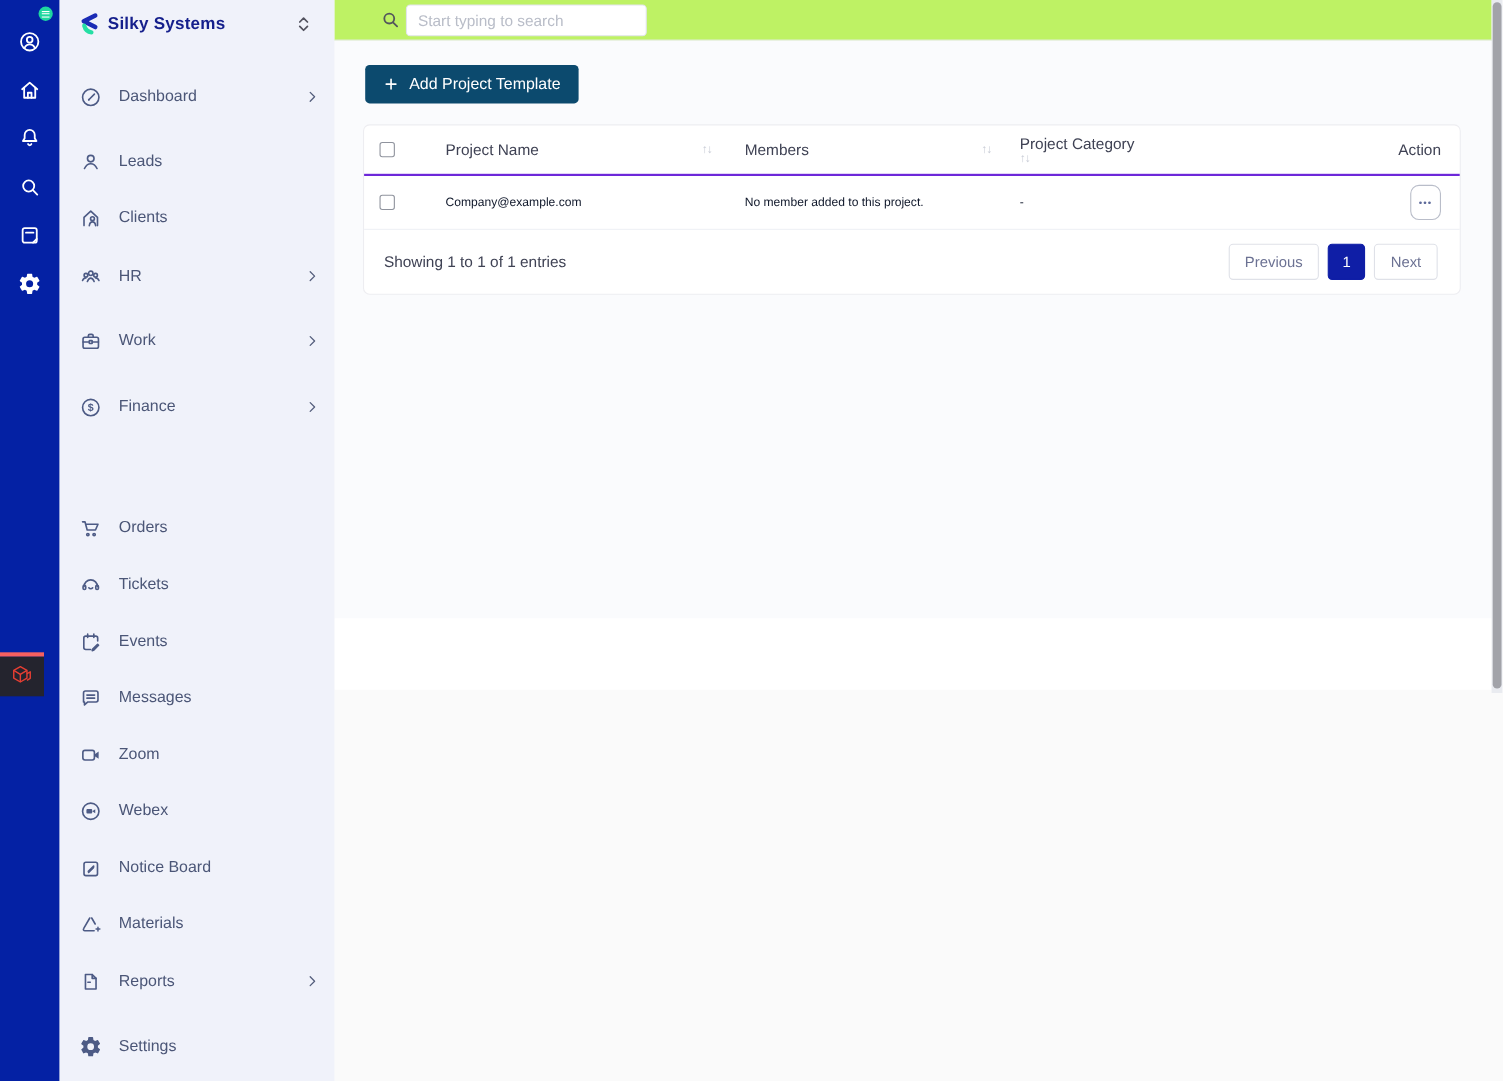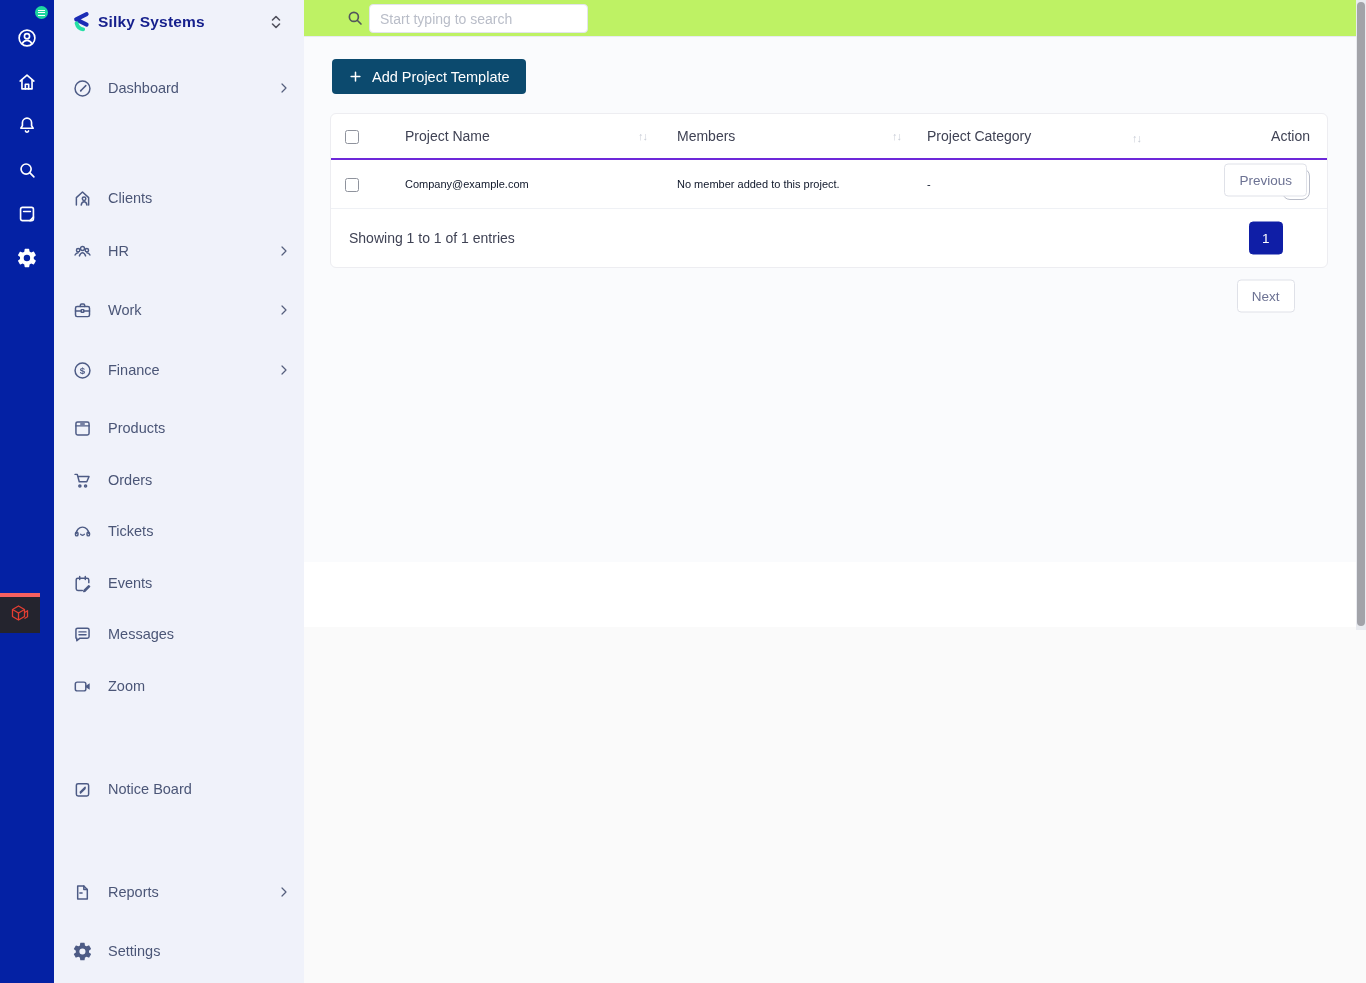--- a/index.html
+++ b/index.html
@@ -52,32 +52,32 @@
 
   .card { position:absolute; left:26px; top:76px; width:998px; height:155px; background:#fff;
     border:1px solid #ededf1; border-radius:6px; }
   .trow { display:flex; align-items:center; width:100%; }
   .thead { height:46px; border-bottom:2px solid #6d28d9; }
   .tbody { height:49px; border-bottom:1px solid #eff1f5; }
   .tfoot { height:58px; position:relative; }
   .c1 { width:60px; padding-left:14px; }
   .c2 { width:272px; padding:0 16px 0 14px; display:flex; justify-content:space-between; align-items:center; }
   .c3 { width:250px; padding:0 12px 0 14px; display:flex; justify-content:space-between; align-items:center; }
-  .c4 { width:240px; padding:0 12px 0 14px; display:flex; justify-content:space-between; align-items:flex-end; }
+  .c4 { width:240px; padding:0 12px 0 14px; display:flex; justify-content:space-between; align-items:flex-start;flex-direction:column; }
   .c5 { flex:1; text-align:right; padding-right:17px; }
   .hcell { font-size:14px; color:#3f4254; font-weight:500; cursor:pointer; }
   .sort { font-size:11px; color:#c8ccd6; letter-spacing:-1px; font-weight:400; }
   .cell { font-size:11px; color:#0f172a; }
   .cb { display:inline-block; width:14px; height:14px; border:1.5px solid #8f939d; border-radius:2.5px;
     background:#fff; cursor:pointer; vertical-align:middle; }
   .act-btn { display:inline-flex; align-items:center; justify-content:center; width:28px; height:32px;
     margin-right:0; border:1px solid #b9bdc9; border-radius:8px; background:#fff; color:#5d6a9a;
     font-size:9px; letter-spacing:1px; cursor:pointer; }
   .summary { position:absolute; left:18px; top:50%; transform:translateY(-50%); font-size:14px; color:#3f4254; }
-  .pager { position:absolute; right:20px; top:50%; transform:translateY(-50%); display:flex; gap:25px; align-items:center;flex-direction:column; }
+  .pager { position:absolute; right:20px; top:50%; transform:translateY(-50%); display:flex; gap:8px; align-items:center; }
   .pg-btn { height:33px; padding:0 14px; background:#fff; border:1px solid #dfe1e8; border-radius:4px;
     color:#6c7293; font-size:13.5px; cursor:pointer; font-family:"Liberation Sans", sans-serif; }
   .pg-cur { height:33px; width:34px; background:#0f1ea6; color:#fff; border:1px solid #0f1ea6; border-radius:4px;
     font-size:13.5px; cursor:pointer; font-family:"Liberation Sans", sans-serif; }
 
   .scrollbar { position:absolute; left:1052px; top:0; width:10px; height:630px; background:#e9ebf0; cursor:pointer; }
   .thumb { position:absolute; left:1px; top:2px; width:8px; height:624px; background:#a2a3a9; border-radius:4px; cursor:grab; }
 
   svg.icn { fill:none; stroke:currentColor; stroke-width:1.7; stroke-linecap:round; stroke-linejoin:round; }
   svg.icnw { fill:none; stroke:currentColor; stroke-width:1.8; stroke-linecap:round; stroke-linejoin:round; }
@@ -169,20 +169,27 @@
               <circle cx="12" cy="12" r="8.5"></circle>
               <path d="M10 14.5 15.8 8.7"></path>
               <circle cx="10" cy="14.5" r="1" fill="currentColor" stroke="none"></circle>
             </svg></span>
         <span class="lbl">Dashboard</span>
         <span class="chev"><svg viewBox="0 0 24 24" fill="none" stroke="currentColor" stroke-width="1.8" stroke-linecap="round" stroke-linejoin="round" width="16" height="16">
               <polyline points="9,6 15,12 9,18"></polyline>
             </svg></span>
       </div>
 
+      <div class="side-item si1">
+        <span class="ic"><svg class="icn" viewBox="0 0 24 24">
+              <circle cx="12" cy="8.2" r="3.4"></circle>
+              <path d="M5.5 18.5c1.6-3.4 3.9-5 6.5-5s4.9 1.6 6.5 5"></path>
+            </svg></span>
+        <span class="lbl">Leads</span>
+      </div>
 
       <div class="side-item si2">
         <span class="ic"><svg class="icn" viewBox="0 0 24 24">
               <path d="M5 19.5V11l7-6.5 7 6.5v8.5"></path>
               <circle cx="13.8" cy="12.3" r="2"></circle>
               <path d="M10.5 19.5c.4-2.6 1.6-3.9 3.3-3.9s2.9 1.3 3.3 3.9"></path>
             </svg></span>
         <span class="lbl">Clients</span>
       </div>
 
@@ -218,28 +225,20 @@
         <span class="ic"><svg class="icn" viewBox="0 0 24 24">
               <circle cx="12" cy="12" r="8.5"></circle>
               <text x="12" y="16" text-anchor="middle" font-size="11" font-weight="bold" fill="currentColor" stroke="none" font-family="Liberation Sans, sans-serif">$</text>
             </svg></span>
         <span class="lbl">Finance</span>
         <span class="chev"><svg viewBox="0 0 24 24" fill="none" stroke="currentColor" stroke-width="1.8" stroke-linecap="round" stroke-linejoin="round" width="16" height="16">
               <polyline points="9,6 15,12 9,18"></polyline>
             </svg></span>
       </div>
 
-      <div class="side-item si6">
-        <span class="ic"><svg class="icn" viewBox="0 0 24 24">
-              <rect x="4.5" y="4.5" width="15" height="15" rx="2"></rect>
-              <path d="M4.5 9h15"></path>
-              <path d="M10 6.8h4"></path>
-            </svg></span>
-        <span class="lbl">Products</span>
-      </div>
 
       <div class="side-item si7">
         <span class="ic"><svg class="icn" viewBox="0 0 24 24">
               <path d="M3.5 5H6l2.3 8.5h8.6L19.5 7.5H7"></path>
               <circle cx="9" cy="18.3" r="1.2"></circle>
               <circle cx="15.5" cy="18.3" r="1.2"></circle>
             </svg></span>
         <span class="lbl">Orders</span>
       </div>
 
@@ -271,29 +270,45 @@
       </div>
 
       <div class="side-item si11">
         <span class="ic"><svg class="icn" viewBox="0 0 24 24">
               <rect x="3.8" y="7" width="12" height="10" rx="2.2"></rect>
               <path d="M15.8 11.2 20.2 8.3v7.4l-4.4-2.9z" fill="currentColor" stroke="none"></path>
             </svg></span>
         <span class="lbl">Zoom</span>
       </div>
 
+      <div class="side-item si12">
+        <span class="ic"><svg class="icn" viewBox="0 0 24 24">
+              <circle cx="12" cy="12" r="8.5"></circle>
+              <rect x="7.5" y="9.7" width="6" height="4.6" rx="1" fill="currentColor" stroke="none"></rect>
+              <path d="M13.5 12l3.2-2v4z" fill="currentColor" stroke="none"></path>
+            </svg></span>
+        <span class="lbl">Webex</span>
+      </div>
 
       <div class="side-item si13">
         <span class="ic"><svg class="icn" viewBox="0 0 24 24">
               <rect x="5" y="5.5" width="14" height="14" rx="2"></rect>
               <path d="M9.5 15 15 9.5l-.2 1.6-5 5z"></path>
             </svg></span>
         <span class="lbl">Notice Board</span>
       </div>
 
+      <div class="side-item si14">
+        <span class="ic"><svg class="icn" viewBox="0 0 24 24">
+              <path d="M11 5.2 4.6 16.2a1.5 1.5 0 0 0 1.3 2.3h9.6"></path>
+              <path d="M13 5.2l3.6 6.2"></path>
+              <path d="M17.5 16.7h4M19.5 14.7v4" stroke-width="1.5"></path>
+            </svg></span>
+        <span class="lbl">Materials</span>
+      </div>
 
       <div class="side-item si15">
         <span class="ic"><svg class="icn" viewBox="0 0 24 24">
               <path d="M6.5 4.5h7l4 4v11h-11z"></path>
               <path d="M13.5 4.5v4h4"></path>
               <path d="M9 12.5h2.5"></path>
             </svg></span>
         <span class="lbl">Reports</span>
         <span class="chev"><svg viewBox="0 0 24 24" fill="none" stroke="currentColor" stroke-width="1.8" stroke-linecap="round" stroke-linejoin="round" width="16" height="16">
               <polyline points="9,6 15,12 9,18"></polyline>

